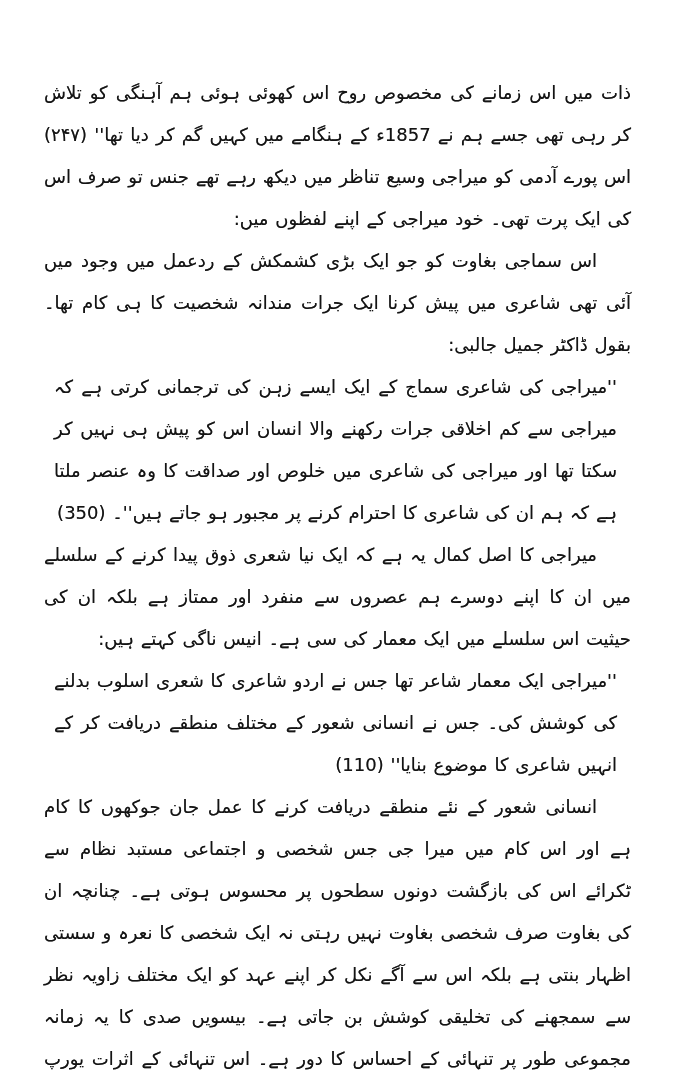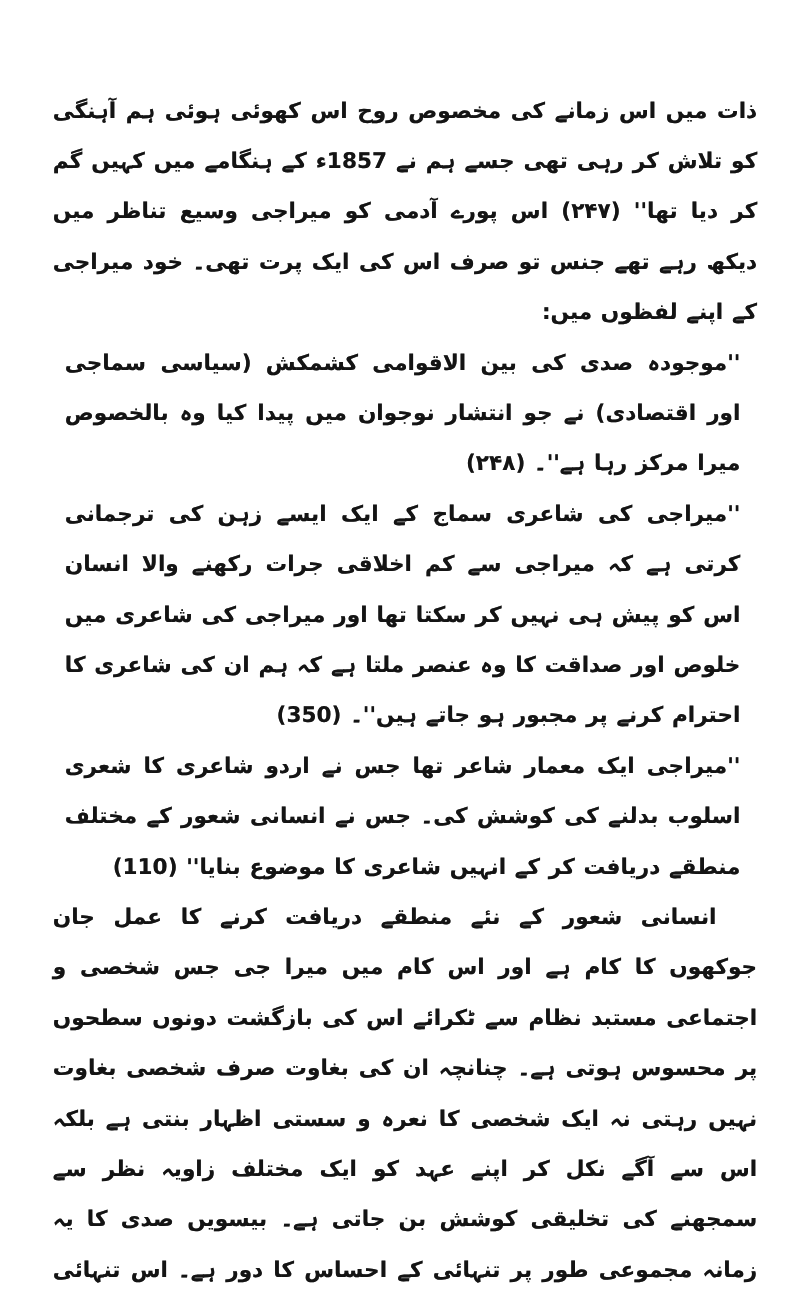--- a/index.html
+++ b/index.html
@@ -12,21 +12,20 @@
     width: 675px;
     height: 1080px;
     margin: 0 auto;
     background: #ffffff;
     box-sizing: border-box;
     padding: 72px 44px 60px 44px;
     overflow: hidden;
     font-family: "DejaVu Sans", sans-serif;
     color: #141414;
     direction: rtl;
-    font-weight: bold;
   }
   .text-block {
     width: 100%;
     font-size: 18px;
     line-height: 42px;
     text-align: justify;
   }
   .text-block p {
     margin: 0;
     padding: 0;
@@ -43,18 +42,19 @@
   .text-block p {
     text-shadow: 0 0 0.4px rgba(0,0,0,0.55);
   }
 </style>
 </head>
 <body>
 
 <div class="page">
   <div class="text-block">
     <p class="body">ذات میں اس زمانے کی مخصوص روح اس کھوئی ہوئی ہم آہنگی کو تلاش کر رہی تھی جسے ہم نے 1857ء کے ہنگامے میں کہیں گم کر دیا تھا'' (۲۴۷) اس پورے آدمی کو میراجی وسیع تناظر میں دیکھ رہے تھے جنس تو صرف اس کی ایک پرت تھی۔ خود میراجی کے اپنے لفظوں میں:</p>
-    <p class="quote">''موجودہ صدی کی بین الاقوامی کشمکش (سیاسی سماجی اور اقتصادی) نے جو انتشار نوجوان میں پیدا کیا وہ بالخصوص میرا مرکز رہا ہے''۔ (۲۴۸)</p>
+    <p class="body-indent">اس سماجی بغاوت کو جو ایک بڑی کشمکش کے ردعمل میں وجود میں آئی تھی شاعری میں پیش کرنا ایک جرات مندانہ شخصیت کا ہی کام تھا۔ بقول ڈاکٹر جمیل جالبی:</p>
     <p class="quote">''میراجی کی شاعری سماج کے ایک ایسے زہن کی ترجمانی کرتی ہے کہ میراجی سے کم اخلاقی جرات رکھنے والا انسان اس کو پیش ہی نہیں کر سکتا تھا اور میراجی کی شاعری میں خلوص اور صداقت کا وہ عنصر ملتا ہے کہ ہم ان کی شاعری کا احترام کرنے پر مجبور ہو جاتے ہیں''۔ (350)</p>
+    <p class="body-indent">میراجی کا اصل کمال یہ ہے کہ ایک نیا شعری ذوق پیدا کرنے کے سلسلے میں ان کا اپنے دوسرے ہم عصروں سے منفرد اور ممتاز ہے بلکہ ان کی حیثیت اس سلسلے میں ایک معمار کی سی ہے۔ انیس ناگی کہتے ہیں:</p>
     <p class="quote">''میراجی ایک معمار شاعر تھا جس نے اردو شاعری کا شعری اسلوب بدلنے کی کوشش کی۔ جس نے انسانی شعور کے مختلف منطقے دریافت کر کے انہیں شاعری کا موضوع بنایا'' (110)</p>
     <p class="body-indent">انسانی شعور کے نئے منطقے دریافت کرنے کا عمل جان جوکھوں کا کام ہے اور اس کام میں میرا جی جس شخصی و اجتماعی مستبد نظام سے ٹکرائے اس کی بازگشت دونوں سطحوں پر محسوس ہوتی ہے۔ چنانچہ ان کی بغاوت صرف شخصی بغاوت نہیں رہتی نہ ایک شخصی کا نعرہ و سستی اظہار بنتی ہے بلکہ اس سے آگے نکل کر اپنے عہد کو ایک مختلف زاویہ نظر سے سمجھنے کی تخلیقی کوشش بن جاتی ہے۔ بیسویں صدی کا یہ زمانہ مجموعی طور پر تنہائی کے احساس کا دور ہے۔ اس تنہائی کے اثرات یورپ سے ہندوستانی سماج میں اس طرح در آئے تھے کہ اس کا اظہار اس طرح کا چلن بن گیا تھا لیکن میرا</p>
   </div>
 </div>
 
 </body></html>

